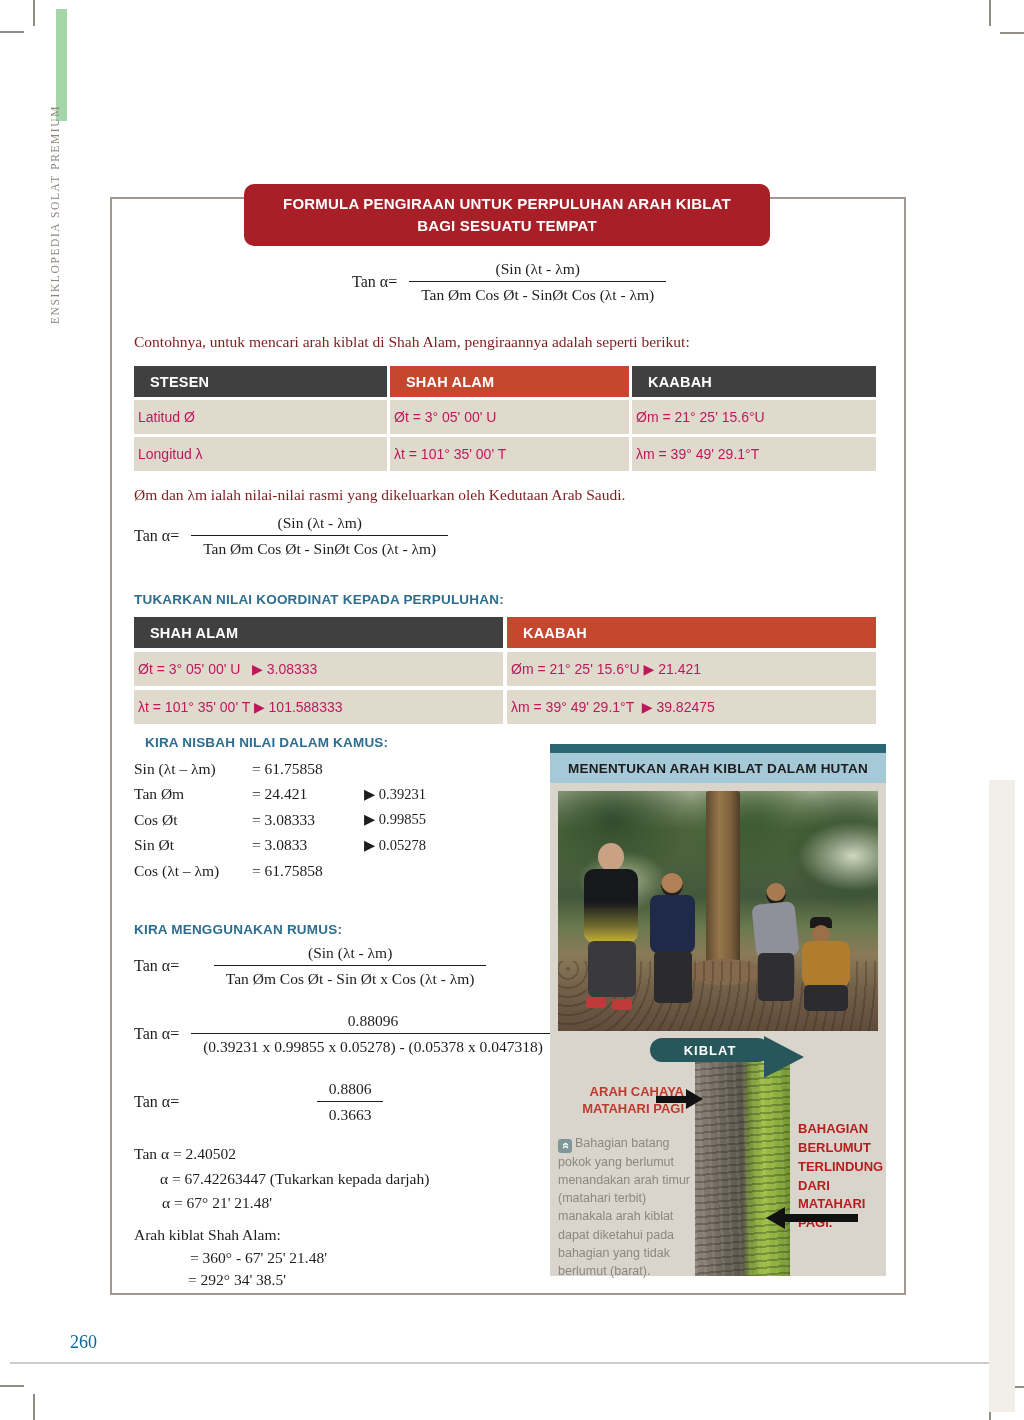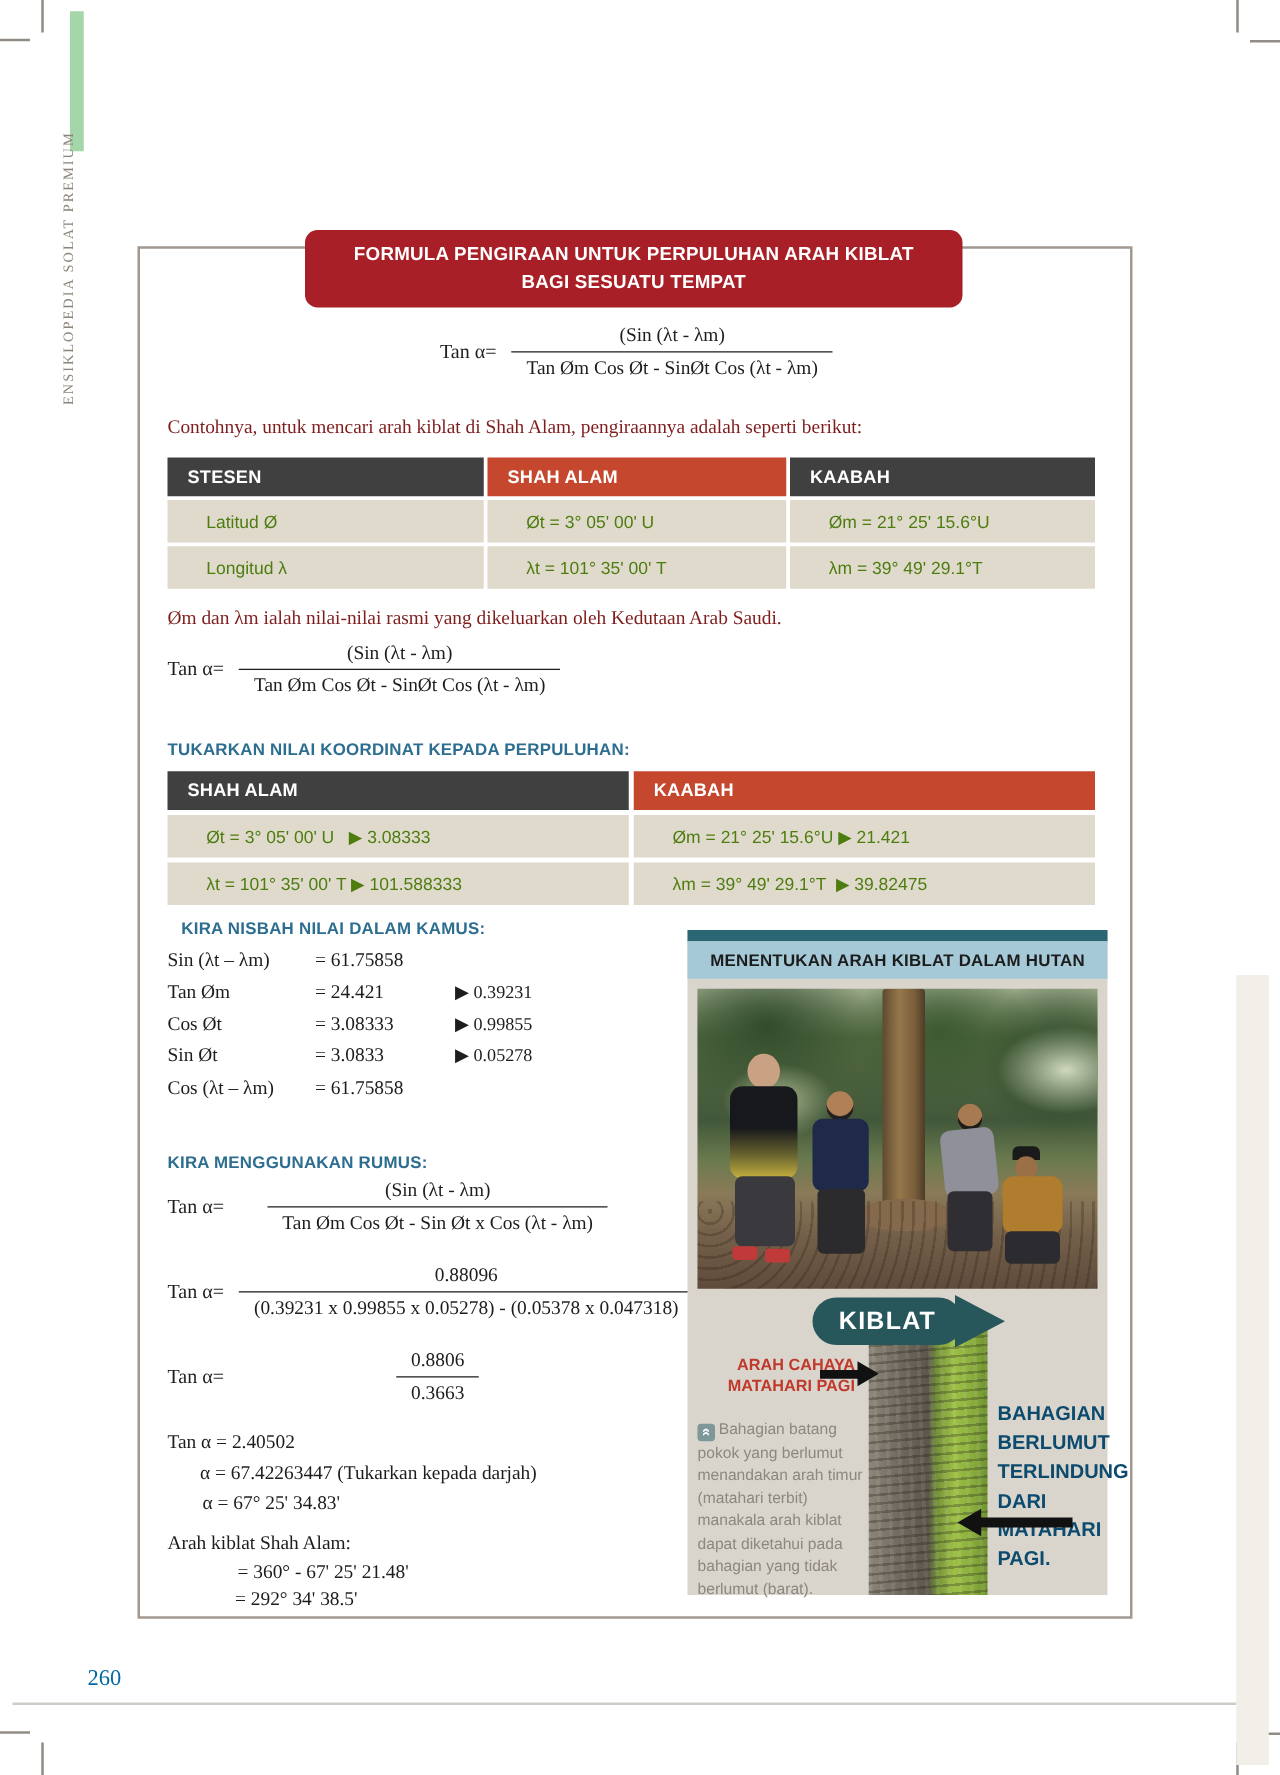--- a/index.html
+++ b/index.html
@@ -40,22 +40,22 @@
   .serif-text { position:absolute; font-family:"Liberation Serif", serif; font-size:15.5px; color:#7f1d1d; }
 
   
   .data-table { position:absolute; left:134px; width:742px; display:grid; gap:3px; background:#fff; }
   #table1 { top:366px; grid-template-columns:253px 239px 1fr; }
   #table2 { top:617px; grid-template-columns:369px 1fr; gap:4px; }
   .th { height:31px; display:flex; align-items:center; padding:0 16px;
     color:#fff; font-weight:700; font-size:14.5px; letter-spacing:.2px; }
   .th.blue { background:#404040; }
   .th.red { background:#c5472e; }
-  .td { height:34px; display:flex; align-items:center; padding:0 31px;
-    background:#e0dacd; font-size:14px; color:#4d7c0f; white-space:pre; }
+  .td { height:34px; display:flex; align-items:center; padding:0 4px;
+    background:#e0dacd; font-size:14px; color:#be185d; white-space:pre; }
 
   
   .blue-heading { position:absolute; left:134px; color:#2d6e90; font-weight:700; font-size:13.5px; letter-spacing:.2px; }
 
   
   #kamus-list { position:absolute; left:134px; top:756px; width:400px;
     font-family:"Liberation Serif", serif; font-size:15.5px; color:#1d1d1d; }
   .kamus-row { display:grid; grid-template-columns:118px 112px 1fr; height:25.5px; align-items:center; }
   .kamus-result { font-size:14.5px; }
 
@@ -103,32 +103,32 @@
   .p4-head { left:254px; top:134px; width:18px; height:18px; background:#9c7046; }
   .p4-torso { left:244px; top:150px; width:48px; height:46px; border-radius:9px; background:#b07c2e; }
   .p4-legs { left:246px; top:194px; width:44px; height:26px; border-radius:5px; background:#2c2c30; }
 
   
   #diagram-trunk { position:absolute; left:145px; top:318px; width:95px; height:214px;
     background:linear-gradient(90deg,#8d8578 0%,#6e675c 28%,#5c564c 50%,#74903a 57%,#9dc047 72%,#88ab3c 88%,#6f9232 100%); }
   #diagram-trunk::after { content:""; position:absolute; inset:0;
     background:repeating-linear-gradient(175deg, rgba(30,26,20,.28) 0 2px, transparent 2px 7px),
                repeating-linear-gradient(88deg, rgba(255,255,255,.07) 0 3px, transparent 3px 9px); }
-  #kiblat-pill { position:absolute; left:100px; top:294px; width:120px; height:38px; background:#27575a;
+  #kiblat-pill { position:absolute; left:100px; top:294px; width:120px; height:24px; background:#27575a;
     border-radius:19px; display:flex; align-items:center; justify-content:center; z-index:3;
-    color:#fff; font-weight:700; font-size:20px; letter-spacing:1px; }
+    color:#fff; font-weight:700; font-size:13px; letter-spacing:1px; }
   #kiblat-arrowhead { position:absolute; left:214px; top:292px; width:0; height:0; z-index:2;
     border-left:40px solid #27575a; border-top:21px solid transparent; border-bottom:21px solid transparent; }
   #sun-label { position:absolute; left:8px; top:340px; width:126px; text-align:right;
     color:#c0392b; font-weight:700; font-size:13px; line-height:1.3; z-index:3; }
   #sun-arrow-shaft { position:absolute; left:106px; top:352px; width:32px; height:7px; background:#111; z-index:3; }
   #sun-arrow-head { position:absolute; left:136px; top:345px; width:0; height:0; z-index:3;
     border-left:17px solid #111; border-top:10.5px solid transparent; border-bottom:10.5px solid transparent; }
   #moss-label { position:absolute; left:248px; top:376px; width:86px;
-    color:#0c4a6e; font-weight:700; font-size:16px; line-height:1.45; }
+    color:#b91c1c; font-weight:700; font-size:13px; line-height:1.45; }
   #left-arrow-shaft { position:absolute; left:234px; top:470px; width:74px; height:8px; background:#111; }
   #left-arrow-head { position:absolute; left:216px; top:463px; width:0; height:0;
     border-right:19px solid #111; border-top:11px solid transparent; border-bottom:11px solid transparent; }
   #tree-caption { position:absolute; left:8px; top:390px; width:136px;
     color:#8c8780; font-size:12.5px; line-height:1.45; }
   .chevron-icon { display:inline-block; width:14px; height:14px; background:#7e9899; border-radius:3px;
     color:#fff; font-weight:700; font-size:12px; line-height:13px; text-align:center; vertical-align:-2px; margin-right:3px; }
   .chevron-icon span { display:inline-block; transform:rotate(90deg); }
 
   
@@ -252,21 +252,21 @@
   <div class="formula-row" style="left:134px; top:1080px;">
     <span class="formula-lhs">Tan α=</span>
     <span class="fraction wide">
       <span class="num">0.8806</span>
       <span class="den">0.3663</span>
     </span>
   </div>
 
   <div class="res-line" style="left:134px; top:1145px;">Tan α = 2.40502</div>
   <div class="res-line" style="left:160px; top:1170px;">α = 67.42263447 (Tukarkan kepada darjah)</div>
-  <div class="res-line" style="left:162px; top:1194px;">α = 67° 25' 34.83'</div>
+  <div class="res-line" style="left:162px; top:1194px;">α = 67° 21' 21.48'</div>
   <div class="res-line" style="left:134px; top:1226px;">Arah kiblat Shah Alam:</div>
   <div class="res-line" style="left:190px; top:1249px;">= 360° - 67' 25' 21.48'</div>
   <div class="res-line" style="left:188px; top:1271px;">= 292° 34' 38.5'</div>
 
   <div id="hutan-panel">
     <div id="panel-topbar"></div>
     <div id="panel-title">MENENTUKAN ARAH KIBLAT DALAM HUTAN</div>
 
     <div id="photo">
       <div class="blob b1"></div>

